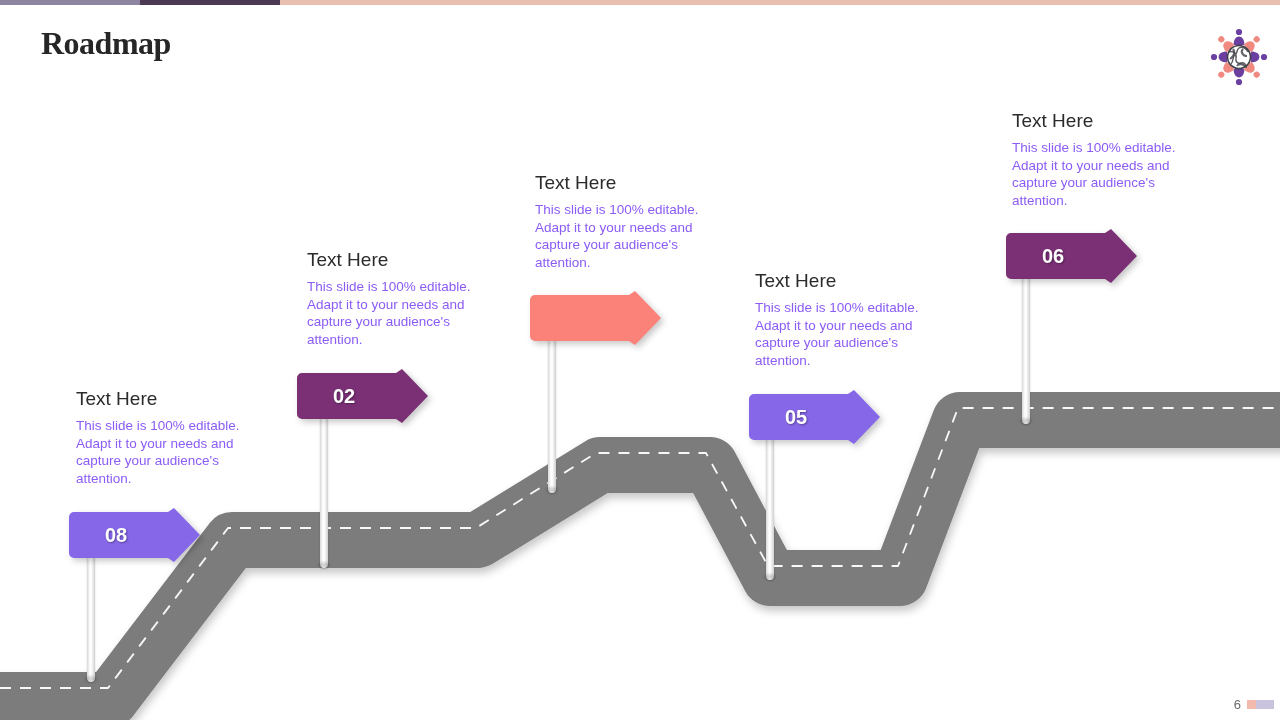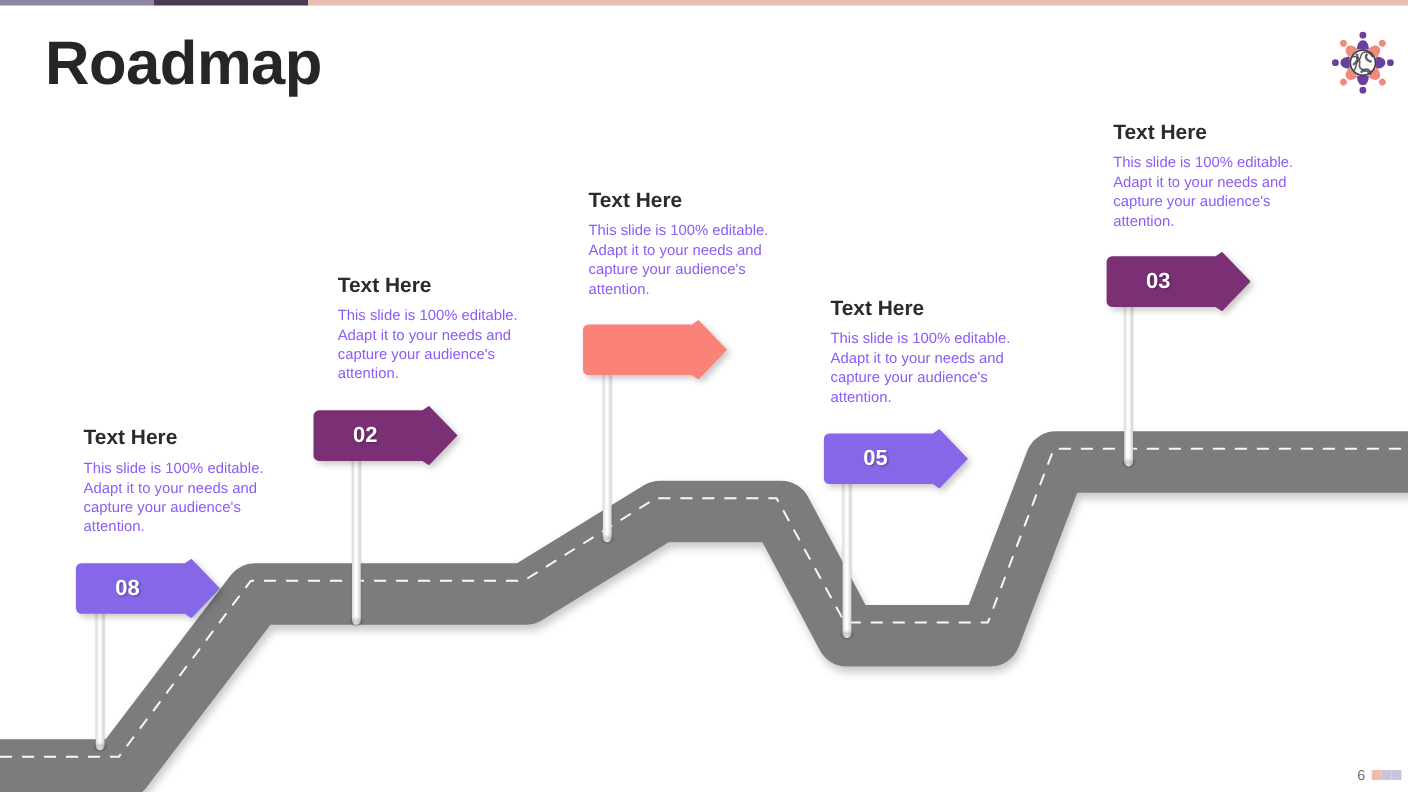--- a/index.html
+++ b/index.html
@@ -29,25 +29,26 @@
   #topbar .seg { height: 100%; }
   #topbar .seg-1 { width: 140px; background: #8e85a3; }
   #topbar .seg-2 { width: 140px; background: #4a3a52; }
   #topbar .seg-3 { flex: 1;      background: #e9bfb2; }
 
   
   #page-title {
     position: absolute;
     left: 41px;
     top: 26px;
-    font-size: 56px;
+    font-size: 32px;
     font-weight: bold;
     color: #262626;
     letter-spacing: -0.5px;
     line-height: 1.1;
+    font-family: Liberation Serif, serif;
   }
 
   
   #logo {
     position: absolute;
     left: 1203px;
     top: 26px;
     width: 72px;
     height: 62px;
   }
@@ -81,21 +82,21 @@
   
   .marker {
     position: absolute;
   }
   .marker .textblock {
     position: absolute;
     width: 190px;
   }
   .marker .head {
     font-size: 19px;
-    font-weight: bold;
+    font-weight: normal;
     color: #2b2b2b;
     margin-bottom: 7px;
     line-height: 1.15;
   }
   .marker .body {
     font-size: 13.5px;
     color: #8b5cf6;
     line-height: 1.31;
   }
 
@@ -262,21 +263,21 @@
     </div>
   </div>
 
   <div class="marker" style="left:0; top:0;">
     <div class="textblock" style="left:307px; top:249px;">
       <div class="head">Text Here</div>
       <div class="body">This slide is 100% editable. Adapt it to your needs and capture your audience's attention.</div>
     </div>
     <div class="pole" style="left:320px; top:392px; height:176px;"></div>
     <div class="pole-cap" style="left:318px; top:562px;"></div>
-    <div class="flag" style="left:284px; top:369px;">
+    <div class="flag" style="left:296px; top:369px;">
       <div class="fold" style="background:#3c1140;"></div>
       <svg class="banner" viewBox="0 0 132 54">
         <path d="M6 4 H100 L106 0 L132 27 L106 54 L100 50 H6 A5 5 0 0 1 1 45 V9 A5 5 0 0 1 6 4 Z" fill="#7b3076"></path>
       </svg>
       <div class="num">02</div>
     </div>
   </div>
 
   <div class="marker" style="left:0; top:0;">
     <div class="textblock" style="left:535px; top:172px;">
@@ -314,21 +315,21 @@
       <div class="head">Text Here</div>
       <div class="body">This slide is 100% editable. Adapt it to your needs and capture your audience's attention.</div>
     </div>
     <div class="pole" style="left:1022px; top:252px; height:172px;"></div>
     <div class="pole-cap" style="left:1020px; top:418px;"></div>
     <div class="flag" style="left:1005px; top:229px;">
       <div class="fold" style="background:#3c1140;"></div>
       <svg class="banner" viewBox="0 0 132 54">
         <path d="M6 4 H100 L106 0 L132 27 L106 54 L100 50 H6 A5 5 0 0 1 1 45 V9 A5 5 0 0 1 6 4 Z" fill="#7b3076"></path>
       </svg>
-      <div class="num">03</div>
+      <div class="num">06</div>
     </div>
   </div>
 
   <div id="footer">
     <span id="page-number">6</span>
     <span id="footer-swatch">
       <i class="c1"></i>
       <i class="c2"></i>
       <i class="c3"></i>
     </span>

